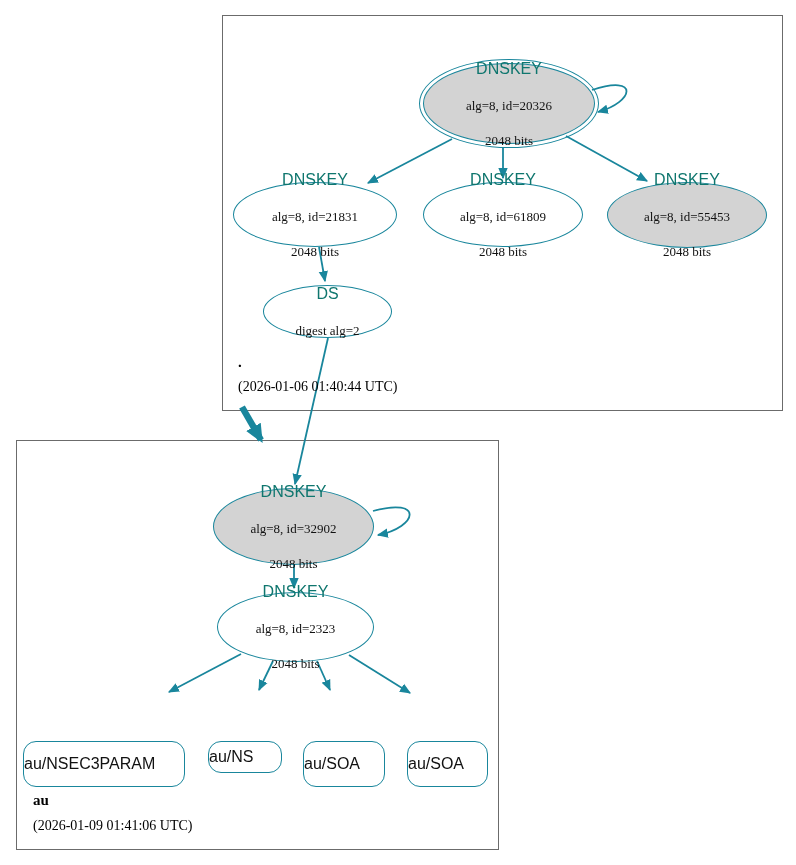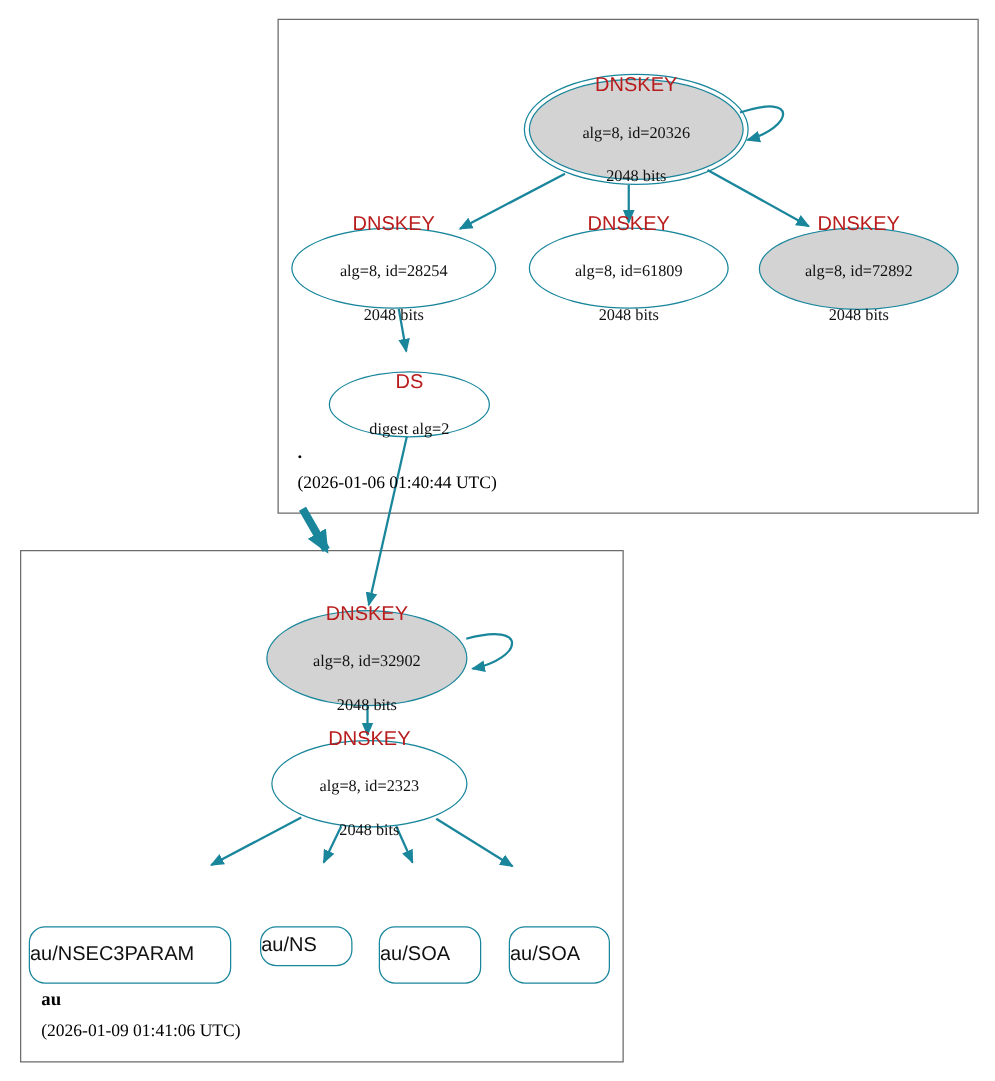--- a/index.html
+++ b/index.html
@@ -9,21 +9,21 @@
   .zonebox{position:absolute;border:1px solid #6b6b6b;background:transparent;z-index:1;}
   #edges{position:absolute;left:0;top:0;z-index:2;pointer-events:none;}
   .ellipse{position:absolute;border:1.8px solid #19869c;border-radius:50%;background:#fff;
            display:flex;flex-direction:column;align-items:center;justify-content:center;
            text-align:center;z-index:3;box-sizing:border-box;}
   .ellipse.gray{background:#d3d3d3;}
   .ring-outer{background:transparent;}
   .ring-inner{position:absolute;inset:3px;border:1.8px solid #19869c;border-radius:50%;
               background:#d3d3d3;display:flex;flex-direction:column;align-items:center;
               justify-content:center;text-align:center;}
-  .node-title{font-family:"Liberation Sans",sans-serif;font-size:16px;line-height:18px;color:#b91c1c;}
+  .node-title{font-family:"Liberation Sans",sans-serif;font-size:16px;line-height:18px;color:#0f766e;}
   .node-sub{font-family:"Liberation Serif",serif;font-size:13px;line-height:15px;color:#111;margin-top:20px;}
   .rrset{position:absolute;border:1.8px solid #19869c;border-radius:13px;background:#fff;
          display:flex;align-items:center;justify-content:flex-start;z-index:3;box-sizing:border-box;
          font-family:"Liberation Sans",sans-serif;font-size:16px;color:#111;margin-top:44px;}
   .zone-name{position:absolute;font-family:"Liberation Serif",serif;font-weight:bold;
              font-size:15px;color:#000;z-index:4;}
   .zone-ts{position:absolute;font-family:"Liberation Serif",serif;font-size:14px;color:#000;z-index:4;}
 </style>
 </head>
 <body>
@@ -62,37 +62,37 @@
   <div class="ellipse ring-outer" style="left:419px;top:59px;width:180px;height:89px;">
     <div class="ring-inner">
       <span class="node-title">DNSKEY</span>
       <span class="node-sub">alg=8, id=20326</span>
       <span class="node-sub">2048 bits</span>
     </div>
   </div>
 
   <div class="ellipse" style="left:233px;top:182px;width:164px;height:65px;">
     <span class="node-title">DNSKEY</span>
-    <span class="node-sub">alg=8, id=28254</span>
+    <span class="node-sub">alg=8, id=21831</span>
     <span class="node-sub">2048 bits</span>
   </div>
 
   <div class="ellipse" style="left:423px;top:182px;width:160px;height:65px;">
     <span class="node-title">DNSKEY</span>
     <span class="node-sub">alg=8, id=61809</span>
     <span class="node-sub">2048 bits</span>
   </div>
 
   <div class="ellipse gray" style="left:607px;top:182px;width:160px;height:66px;">
     <span class="node-title">DNSKEY</span>
-    <span class="node-sub">alg=8, id=72892</span>
+    <span class="node-sub">alg=8, id=55453</span>
     <span class="node-sub">2048 bits</span>
   </div>
 
-  <div class="ellipse" style="left:263px;top:297px;width:129px;height:53px;">
+  <div class="ellipse" style="left:263px;top:285px;width:129px;height:53px;">
     <span class="node-title">DS</span>
     <span class="node-sub">digest alg=2</span>
   </div>
 
   <div class="zone-name" style="left:238px;top:354px;">.</div>
   <div class="zone-ts" style="left:238px;top:379px;">(2026-01-06 01:40:44 UTC)</div>
 
   <div class="ellipse gray" style="left:213px;top:488px;width:161px;height:77px;">
     <span class="node-title">DNSKEY</span>
     <span class="node-sub">alg=8, id=32902</span>

